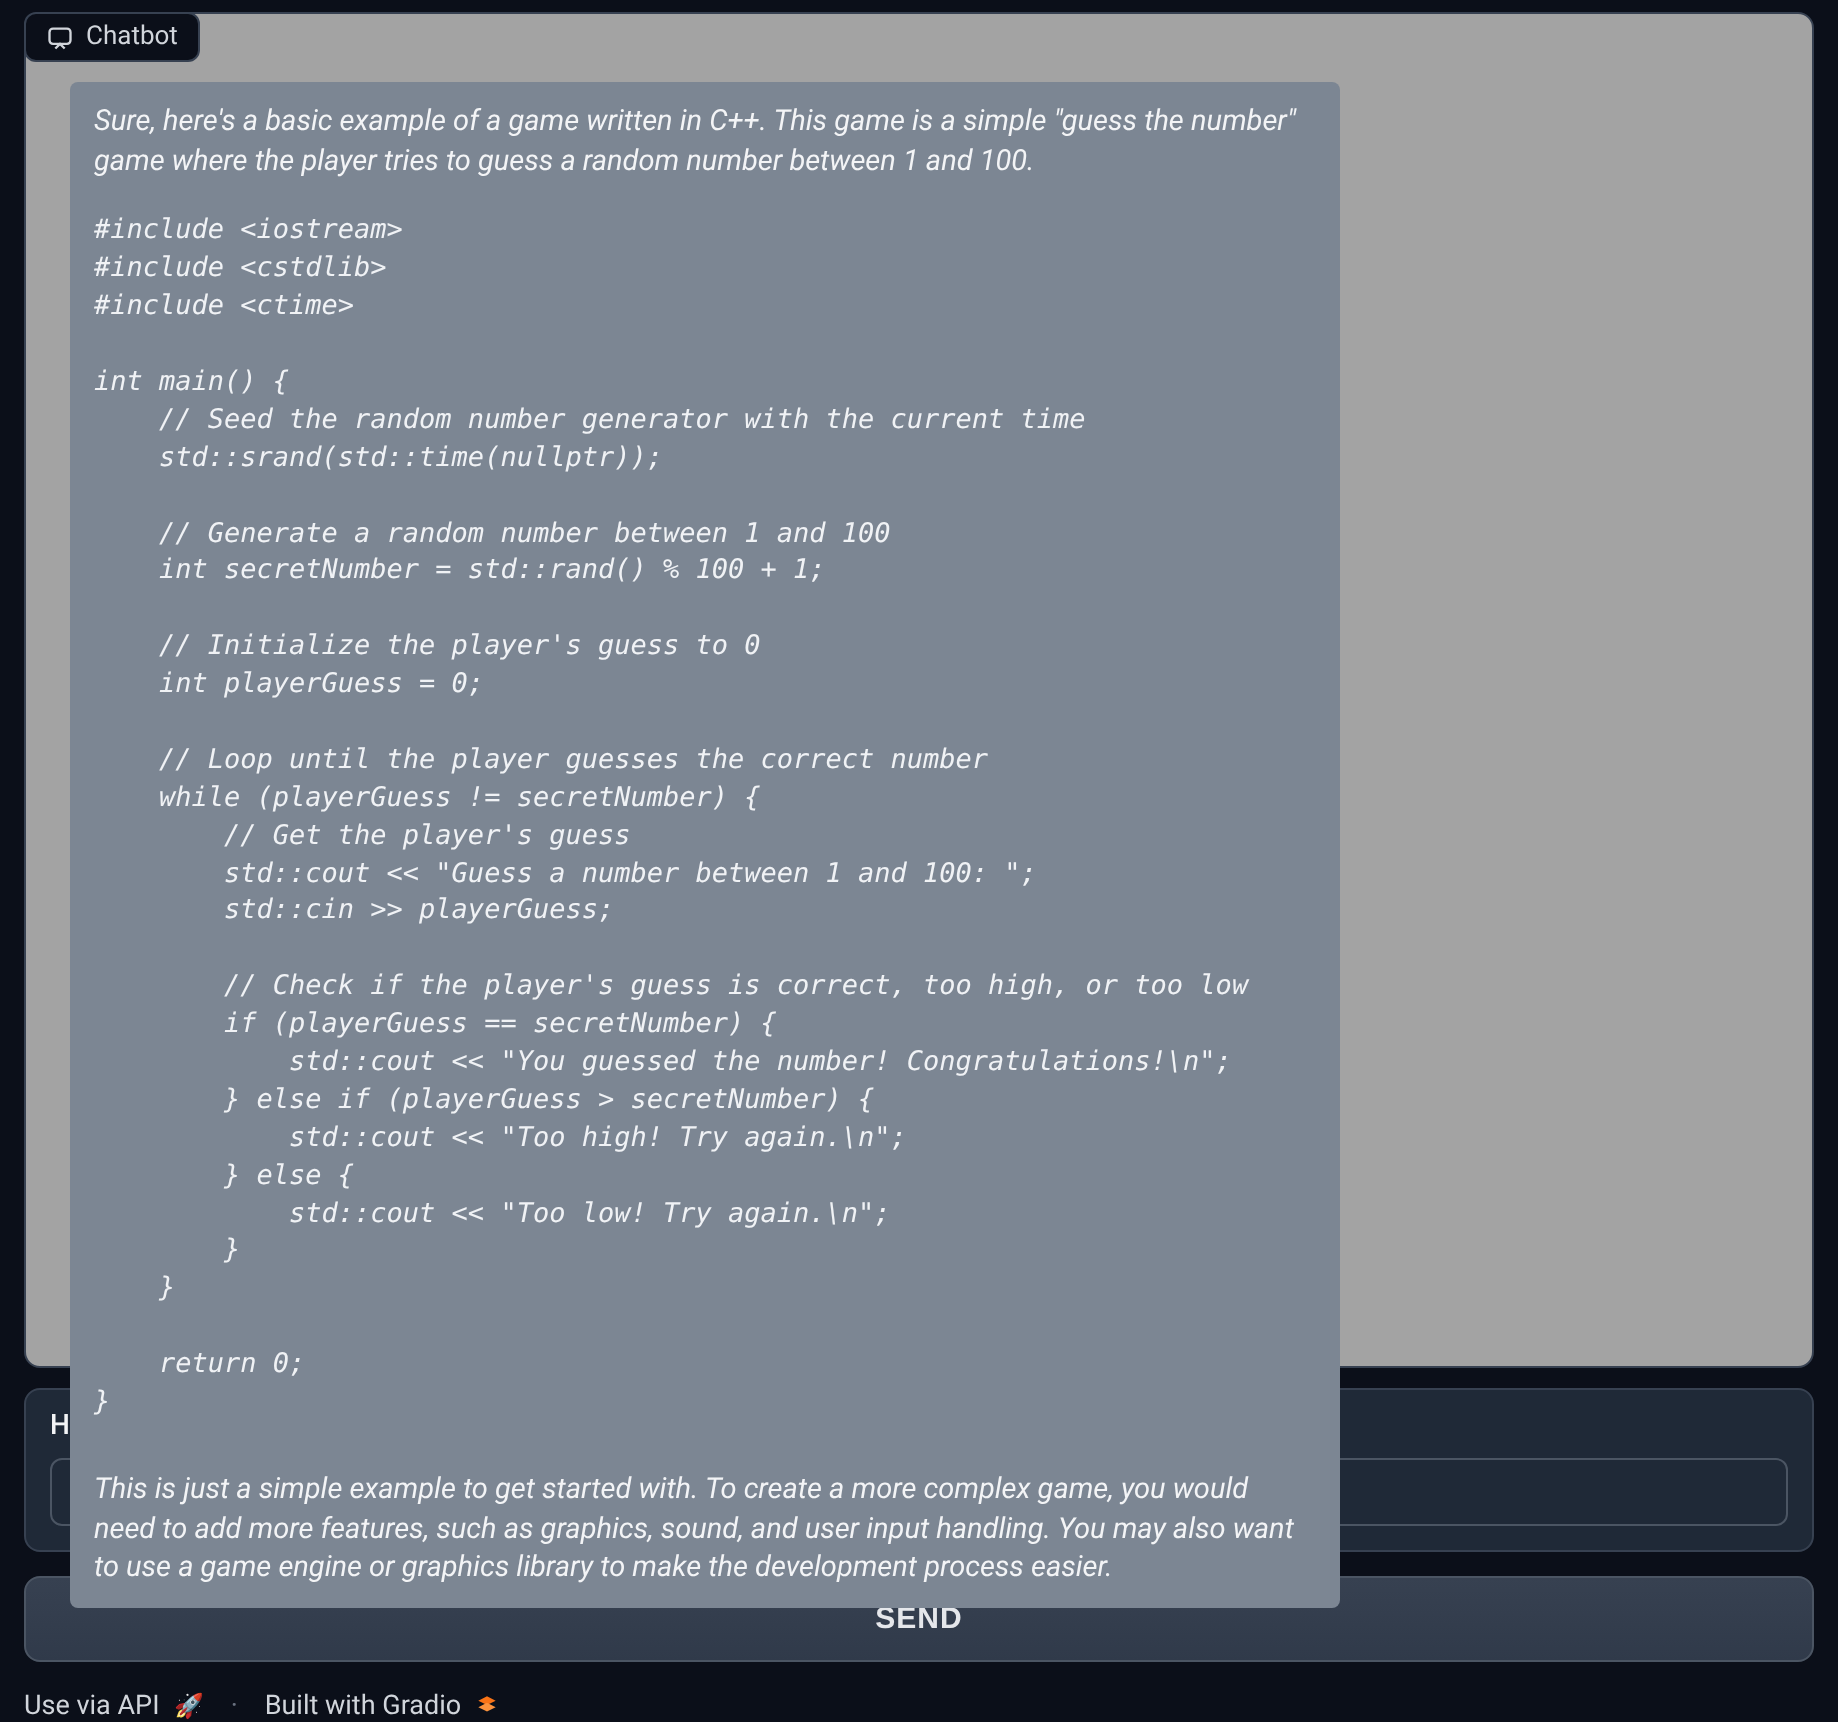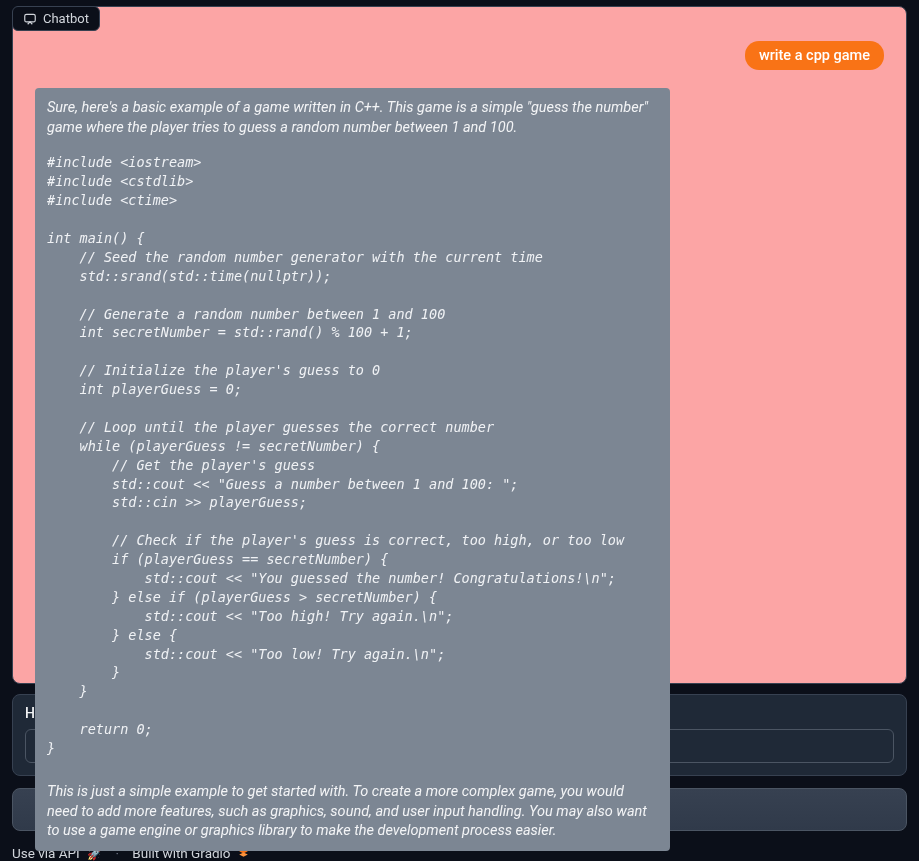--- a/index.html
+++ b/index.html
@@ -7,21 +7,21 @@
       background: #0b0f19;
       font-family: -apple-system, BlinkMacSystemFont, 'Segoe UI', Roboto, sans-serif;
       color: #e5e7eb;
       padding: 6px 12px 12px 12px;
       width: 919px;
       height: 861px;
     }
     .chatbot-panel {
       border: 1px solid #374151;
       border-radius: 8px;
-      background: #fca5a5;
+      background: #a3a3a3;
       padding: 0;
       position: relative;
       height: 678px;
     }
     .chatbot-header {
       position: absolute;
       top: -1px;
       left: -1px;
       background: #0b0f19;
       border: 1px solid #374151;
@@ -115,23 +115,20 @@
 <div class="chatbot-panel">
   <div class="chatbot-header">
     <svg class="chat-icon-svg" viewBox="0 0 24 24" fill="none" stroke="#d1d5db" stroke-width="2">
       <rect x="3" y="4" width="18" height="13" rx="3"></rect>
       <path d="M8 21l4-4 4 4"></path>
     </svg>
     <span>Chatbot</span>
   </div>
 
   <div class="chat-area">
-    <div class="msg-user-row">
-      <div class="msg-user">write a cpp game</div>
-    </div>
     <div class="msg-bot-row">
       <div class="msg-bot">
         <div class="bot-text">Sure, here's a basic example of a game written in C++. This game is a simple "guess the number" game where the player tries to guess a random number between 1 and 100.</div>
         <div class="bot-code">#include &lt;iostream&gt;
 #include &lt;cstdlib&gt;
 #include &lt;ctime&gt;
 
 int main() {
     // Seed the random number generator with the current time
     std::srand(std::time(nullptr));

